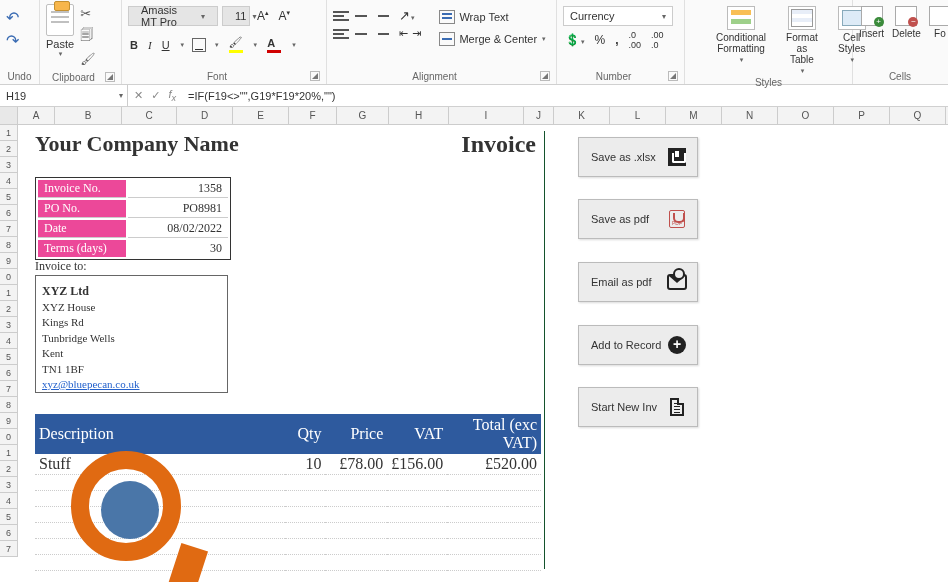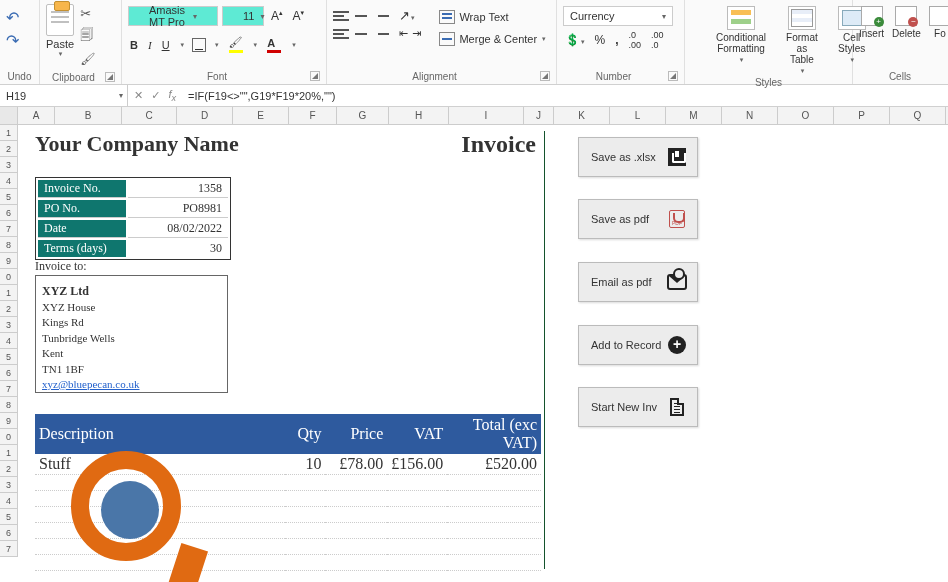--- a/index.html
+++ b/index.html
@@ -20,21 +20,21 @@
 .paste-icon { width:28px; height:32px; background:#fff; border:1px solid #c0c0c0; border-radius:2px; position:relative; margin-bottom:2px;}
 .paste-icon::before { content:''; position:absolute; top:-4px; left:7px; width:14px; height:8px; background:#f7b64b; border:1px solid #c49030; border-radius:2px;}
 .paste-icon::after { content:''; position:absolute; top:6px; left:4px; right:4px; height:2px; background:#c0c0c0; box-shadow:0 5px 0 #c0c0c0, 0 10px 0 #c0c0c0;}
 .paste-label { font-size:11px; }
 .clip-col { display:flex; flex-direction:column; gap:4px; padding:4px 2px; font-size:13px; color:#555;}
 .cut-icon::before { content:'\2702'; }
 .copy-icon::before { content:'\1F5D0'; font-size:13px;}
 .brush-icon::before { content:'\1F58C'; font-size:12px;}
 
 .font-top { display:flex; align-items:center; gap:4px; margin-bottom:6px;}
-.combo { border:1px solid #ccc; background:#5eead4; height:20px; display:flex; align-items:center; padding:0 20px; font-size:11px; position:relative;}
+.combo { border:1px solid #ccc; background:#e5e5e5; height:20px; display:flex; align-items:center; padding:0 12px; font-size:11px; position:relative;}
 .combo .arrow { margin-left:6px; font-size:8px; color:#666;}
 .font-name { width:90px; }
 .font-size { width:28px; }
 .aa-btn { font-size:12px; padding:0 3px;}
 .font-bottom { display:flex; align-items:center; gap:6px; }
 .font-bottom span { padding:0 2px; }
 .bold-btn { font-weight:bold; }
 .italic-btn { font-style:italic; font-family:serif;}
 .underline-btn { text-decoration:underline; }
 .border-btn { width:14px; height:14px; border:1px solid #666; display:inline-block; position:relative;}
@@ -96,21 +96,21 @@
 .row-h{height:16px;border-bottom:1px solid #ccc;font-size:9px;color:#555;text-align:center;line-height:16px;}
 .cells{position:relative;flex:1;}
 
 .invoice-page{position:absolute;left:17px;top:6px;width:510px;height:438px;border-right:1px solid #14532d;}
 .company-title{font-family:Georgia,serif;font-weight:bold;font-size:22px;color:#333;}
 .invoice-title{position:absolute;right:8px;top:0;font-family:Georgia,serif;font-weight:bold;font-size:24px;color:#333;}
 
 .info-table{position:absolute;left:0;top:46px;border:1px solid #333;font-family:Georgia,serif;font-size:12px;}
 .info-table tr td{border-bottom:1px solid #ccc;padding:1px 6px;height:16px;}
 .info-table tr:last-child td{border-bottom:none;}
-.info-table td.lbl{background:#0f766e;color:#fff;width:88px;}
+.info-table td.lbl{background:#ec4899;color:#fff;width:88px;}
 .info-table td.val{text-align:right;width:100px;background:#fff;}
 
 .logo-box{position:absolute;left:300px;top:42px;width:200px;height:62px;border:1px solid #ccc;display:flex;align-items:center;justify-content:center;font-family:Georgia,serif;font-size:12px;color:#555;}
 
 .invoice-to{position:absolute;left:0;top:128px;font-family:Georgia,serif;font-size:12px;}
 .addr-box{position:absolute;left:0;top:144px;width:193px;height:118px;border:1px solid #666;padding:8px 6px 4px;font-family:Georgia,serif;font-size:11px;line-height:15.5px;}
 .addr-box b{font-size:12px;}
 .addr-box a{color:#2361cc;text-decoration:underline;}
 
 .line-table{position:absolute;left:0;top:283px;width:506px;font-family:Georgia,serif;font-size:16px;border-collapse:collapse;}

